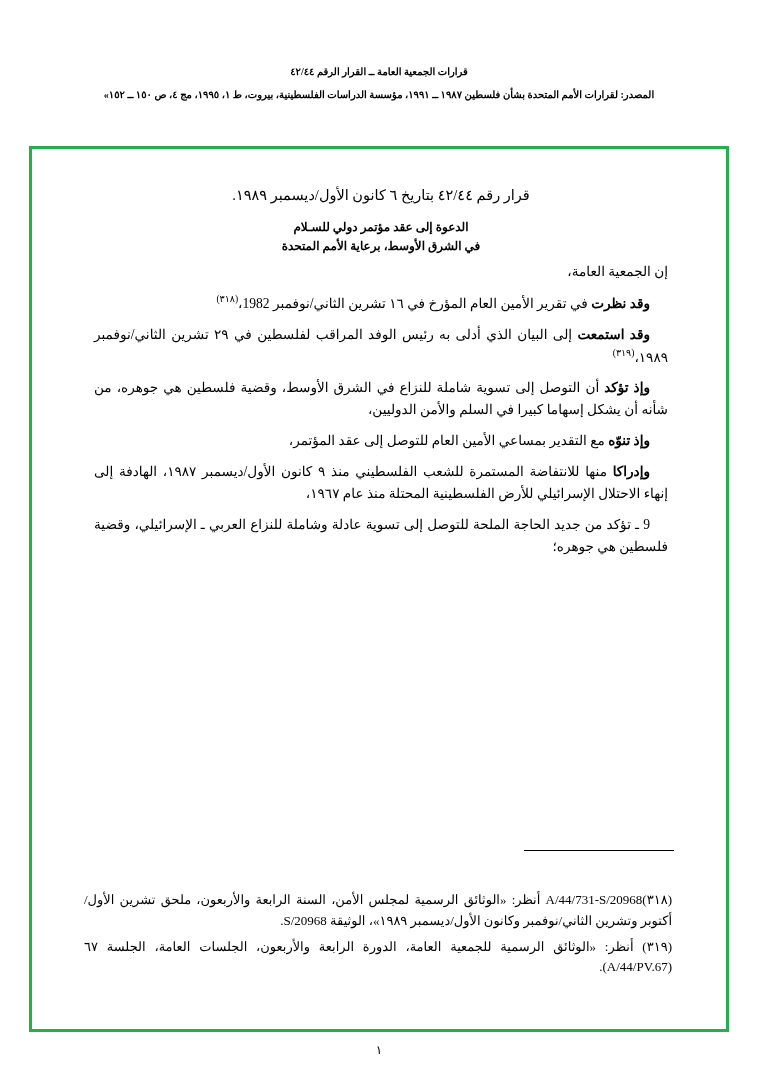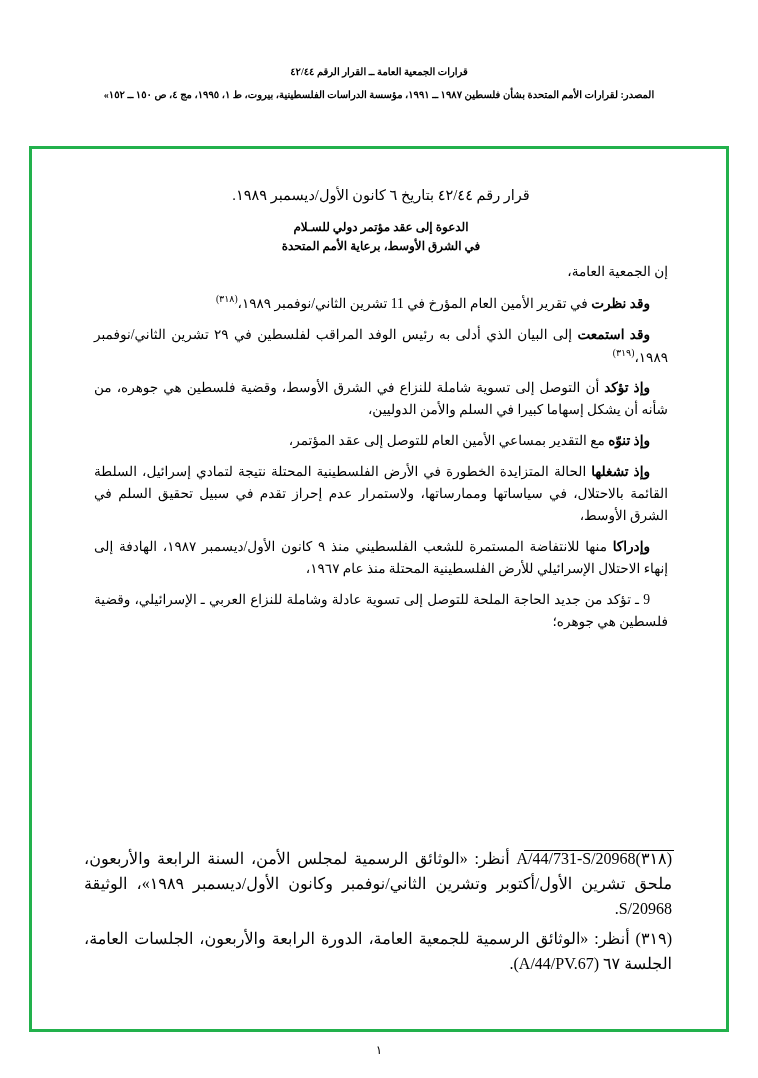--- a/index.html
+++ b/index.html
@@ -94,21 +94,21 @@
     right: 52px;
     width: 150px;
     border-top: 1px solid #000;
   }
   .footnotes {
     position: absolute;
     bottom: 46px;
     right: 52px;
     left: 52px;
     direction: rtl;
-    font-size: 16px;
+    font-size: 13px;
     line-height: 1.55;
   }
   .fn {
     margin-bottom: 6px;
     text-align: justify;
     text-align-last: right;
     padding-right: 2px;
   }
   .lat {
     direction: ltr;
@@ -142,30 +142,29 @@
 
       <div class="res-title">
         <div>الدعوة إلى عقد مؤتمر دولي للسـلام</div>
         <div>في الشرق الأوسط، برعاية الأمم المتحدة</div>
       </div>
 
       <div class="body-block">
 
         <p class="para">إن الجمعية العامة،</p>
 
-        <p class="para indent"><span class="lead">وقد نظرت</span><span> في تقرير الأمين العام المؤرخ في 11 تشرين الثاني/نوفمبر ١٩٨٩،</span><span class="sup">(٣١٨)</span></p>
+        <p class="para indent"><span class="lead">وقد نظرت</span><span> في تقرير الأمين العام المؤرخ في ١٦ تشرين الثاني/نوفمبر 1982،</span><span class="sup">(٣١٨)</span></p>
 
         <p class="para indent"><span class="lead">وقد استمعت</span><span> إلى البيان الذي أدلى به رئيس الوفد المراقب لفلسطين في ٢٩ تشرين الثاني/نوفمبر ١٩٨٩،</span><span class="sup">(٣١٩)</span></p>
 
         <p class="para indent"><span class="lead">وإذ تؤكد</span><span> أن التوصل إلى تسوية شاملة للنزاع في الشرق الأوسط، وقضية فلسطين هي جوهره، من شأنه أن يشكل إسهاما كبيرا في السلم والأمن الدوليين،</span></p>
 
 
         <p class="para indent"><span class="lead">وإذ تنوّه</span><span> مع التقدير بمساعي الأمين العام للتوصل إلى عقد المؤتمر،</span></p>
 
-        <p class="para indent"><span class="lead">وإذ تشغلها</span><span> الحالة المتزايدة الخطورة في الأرض الفلسطينية المحتلة نتيجة لتمادي إسرائيل، السلطة القائمة بالاحتلال، في سياساتها وممارساتها، ولاستمرار عدم إحراز تقدم في سبيل تحقيق السلم في الشرق الأوسط،</span></p>
 
         <p class="para indent"><span class="lead">وإدراكا</span><span> منها للانتفاضة المستمرة للشعب الفلسطيني منذ ٩ كانون الأول/ديسمبر ١٩٨٧، الهادفة إلى إنهاء الاحتلال الإسرائيلي للأرض الفلسطينية المحتلة منذ عام ١٩٦٧،</span></p>
 
         <p class="para indent"><span>9 ـ تؤكد من جديد الحاجة الملحة للتوصل إلى تسوية عادلة وشاملة للنزاع العربي ـ الإسرائيلي، وقضية فلسطين هي جوهره؛</span></p>
 
 
       </div>
 
       <div class="rule"></div>
 

